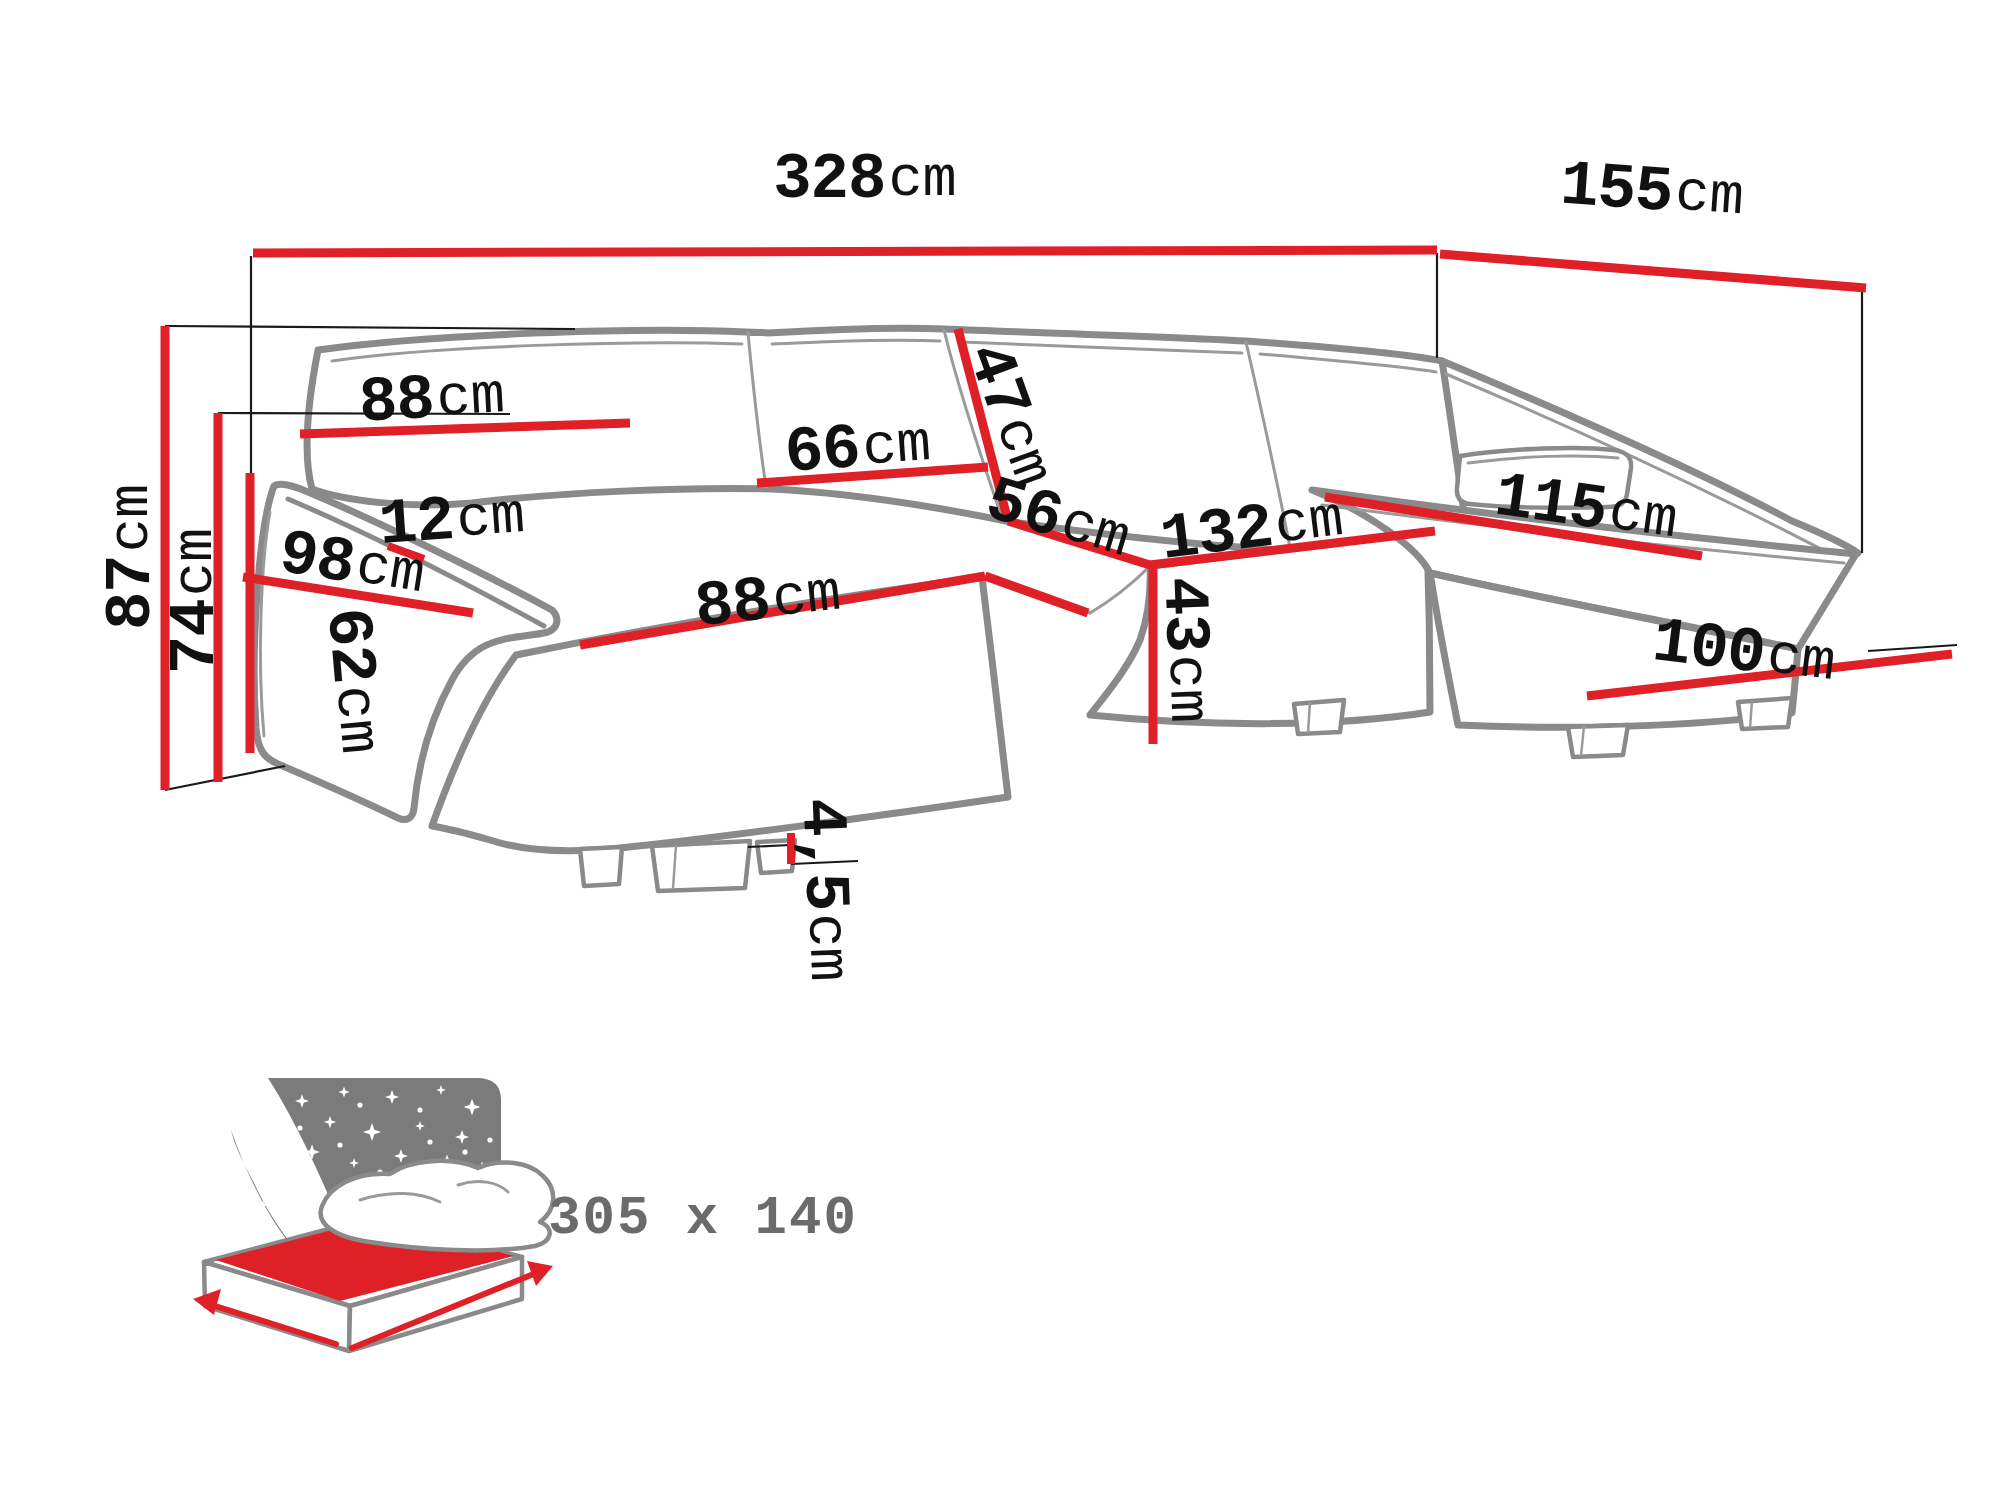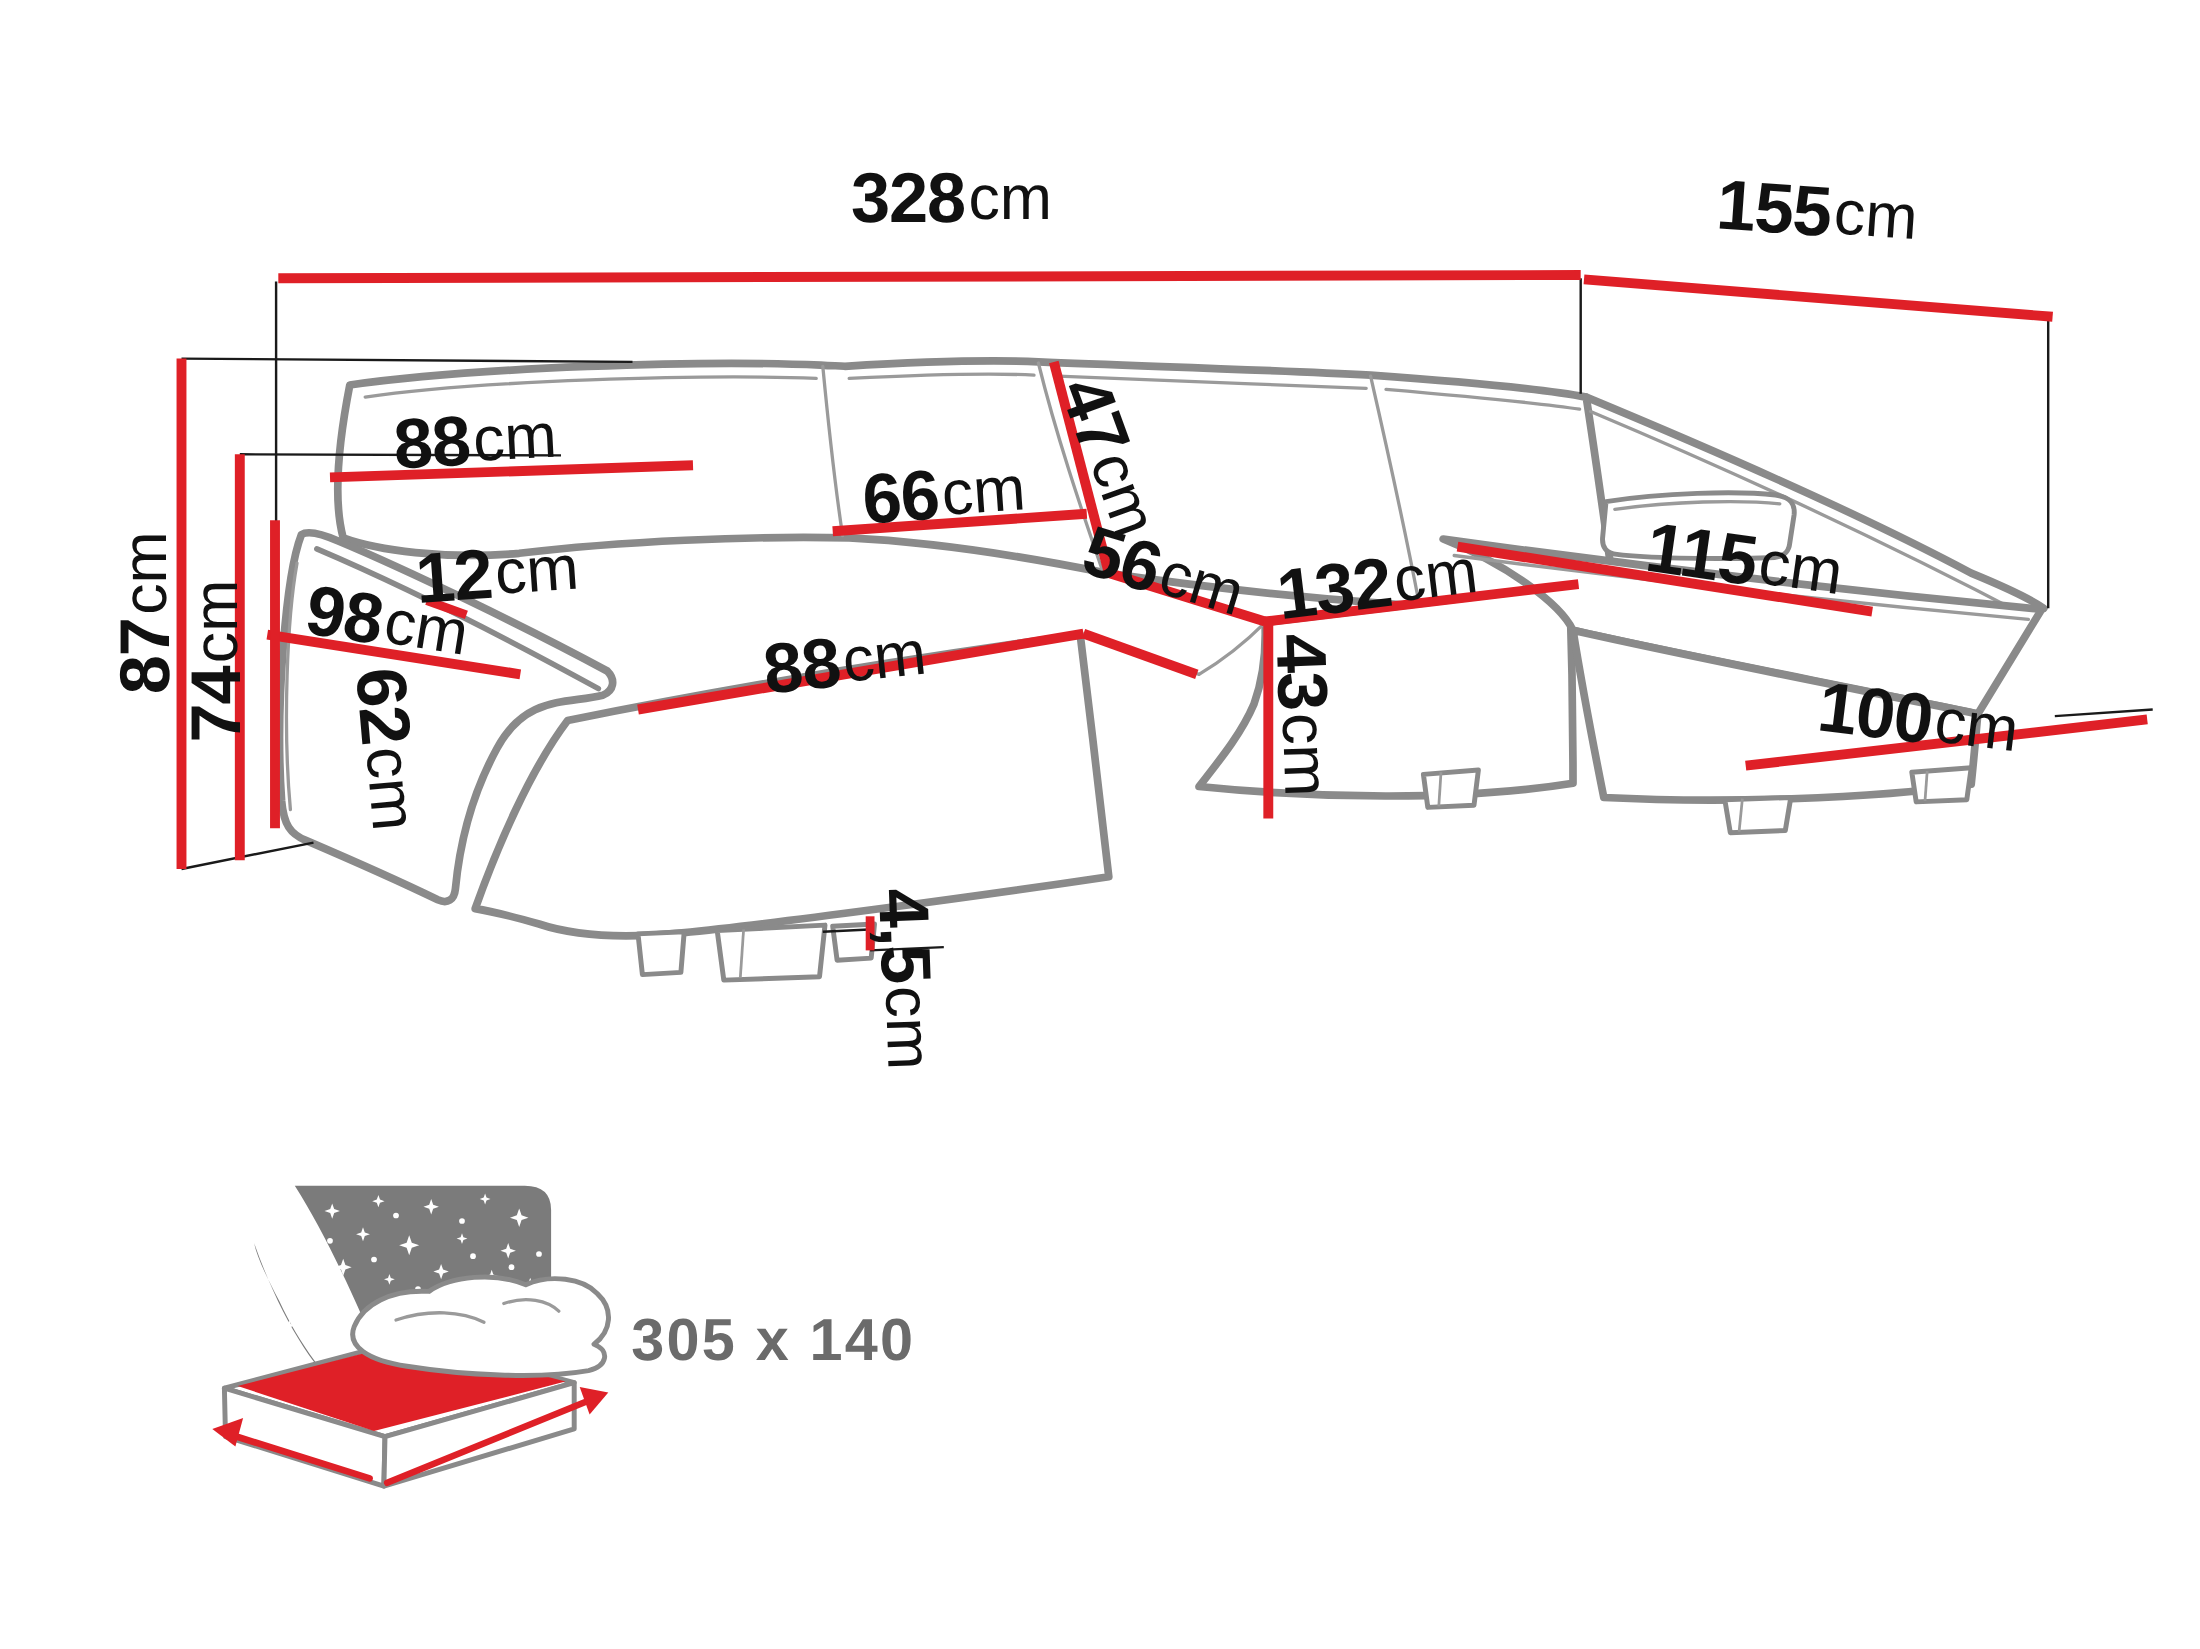--- a/index.html
+++ b/index.html
@@ -1,17 +1,17 @@
 <!DOCTYPE html>
 <html><head>
 <meta charset="utf-8">
 <style>
   html,body{margin:0;padding:0;background:#ffffff;}
   .stage{position:relative;width:2000px;height:1499px;background:#fff;overflow:hidden;
-         font-family:Liberation Sans, sans-serif;}
+         font-family:Liberation Mono, monospace;}
   svg{position:absolute;left:0;top:0;}
   
   .body7{fill:#ffffff;stroke:#8a8a8a;stroke-width:7;stroke-linejoin:round;stroke-linecap:round;}
   .edge7{fill:none;stroke:#8a8a8a;stroke-width:7;stroke-linejoin:round;stroke-linecap:round;}
   .pipe{fill:none;stroke:#9a9a9a;stroke-width:3;stroke-linecap:round;}
   .pipe5{fill:none;stroke:#8a8a8a;stroke-width:5;stroke-linecap:round;}
   .leg{fill:#ffffff;stroke:#8a8a8a;stroke-width:4.5;stroke-linejoin:round;}
   .legline{fill:none;stroke:#9a9a9a;stroke-width:2.5;}
   
   .red{fill:none;stroke:#df2027;stroke-width:9;}

